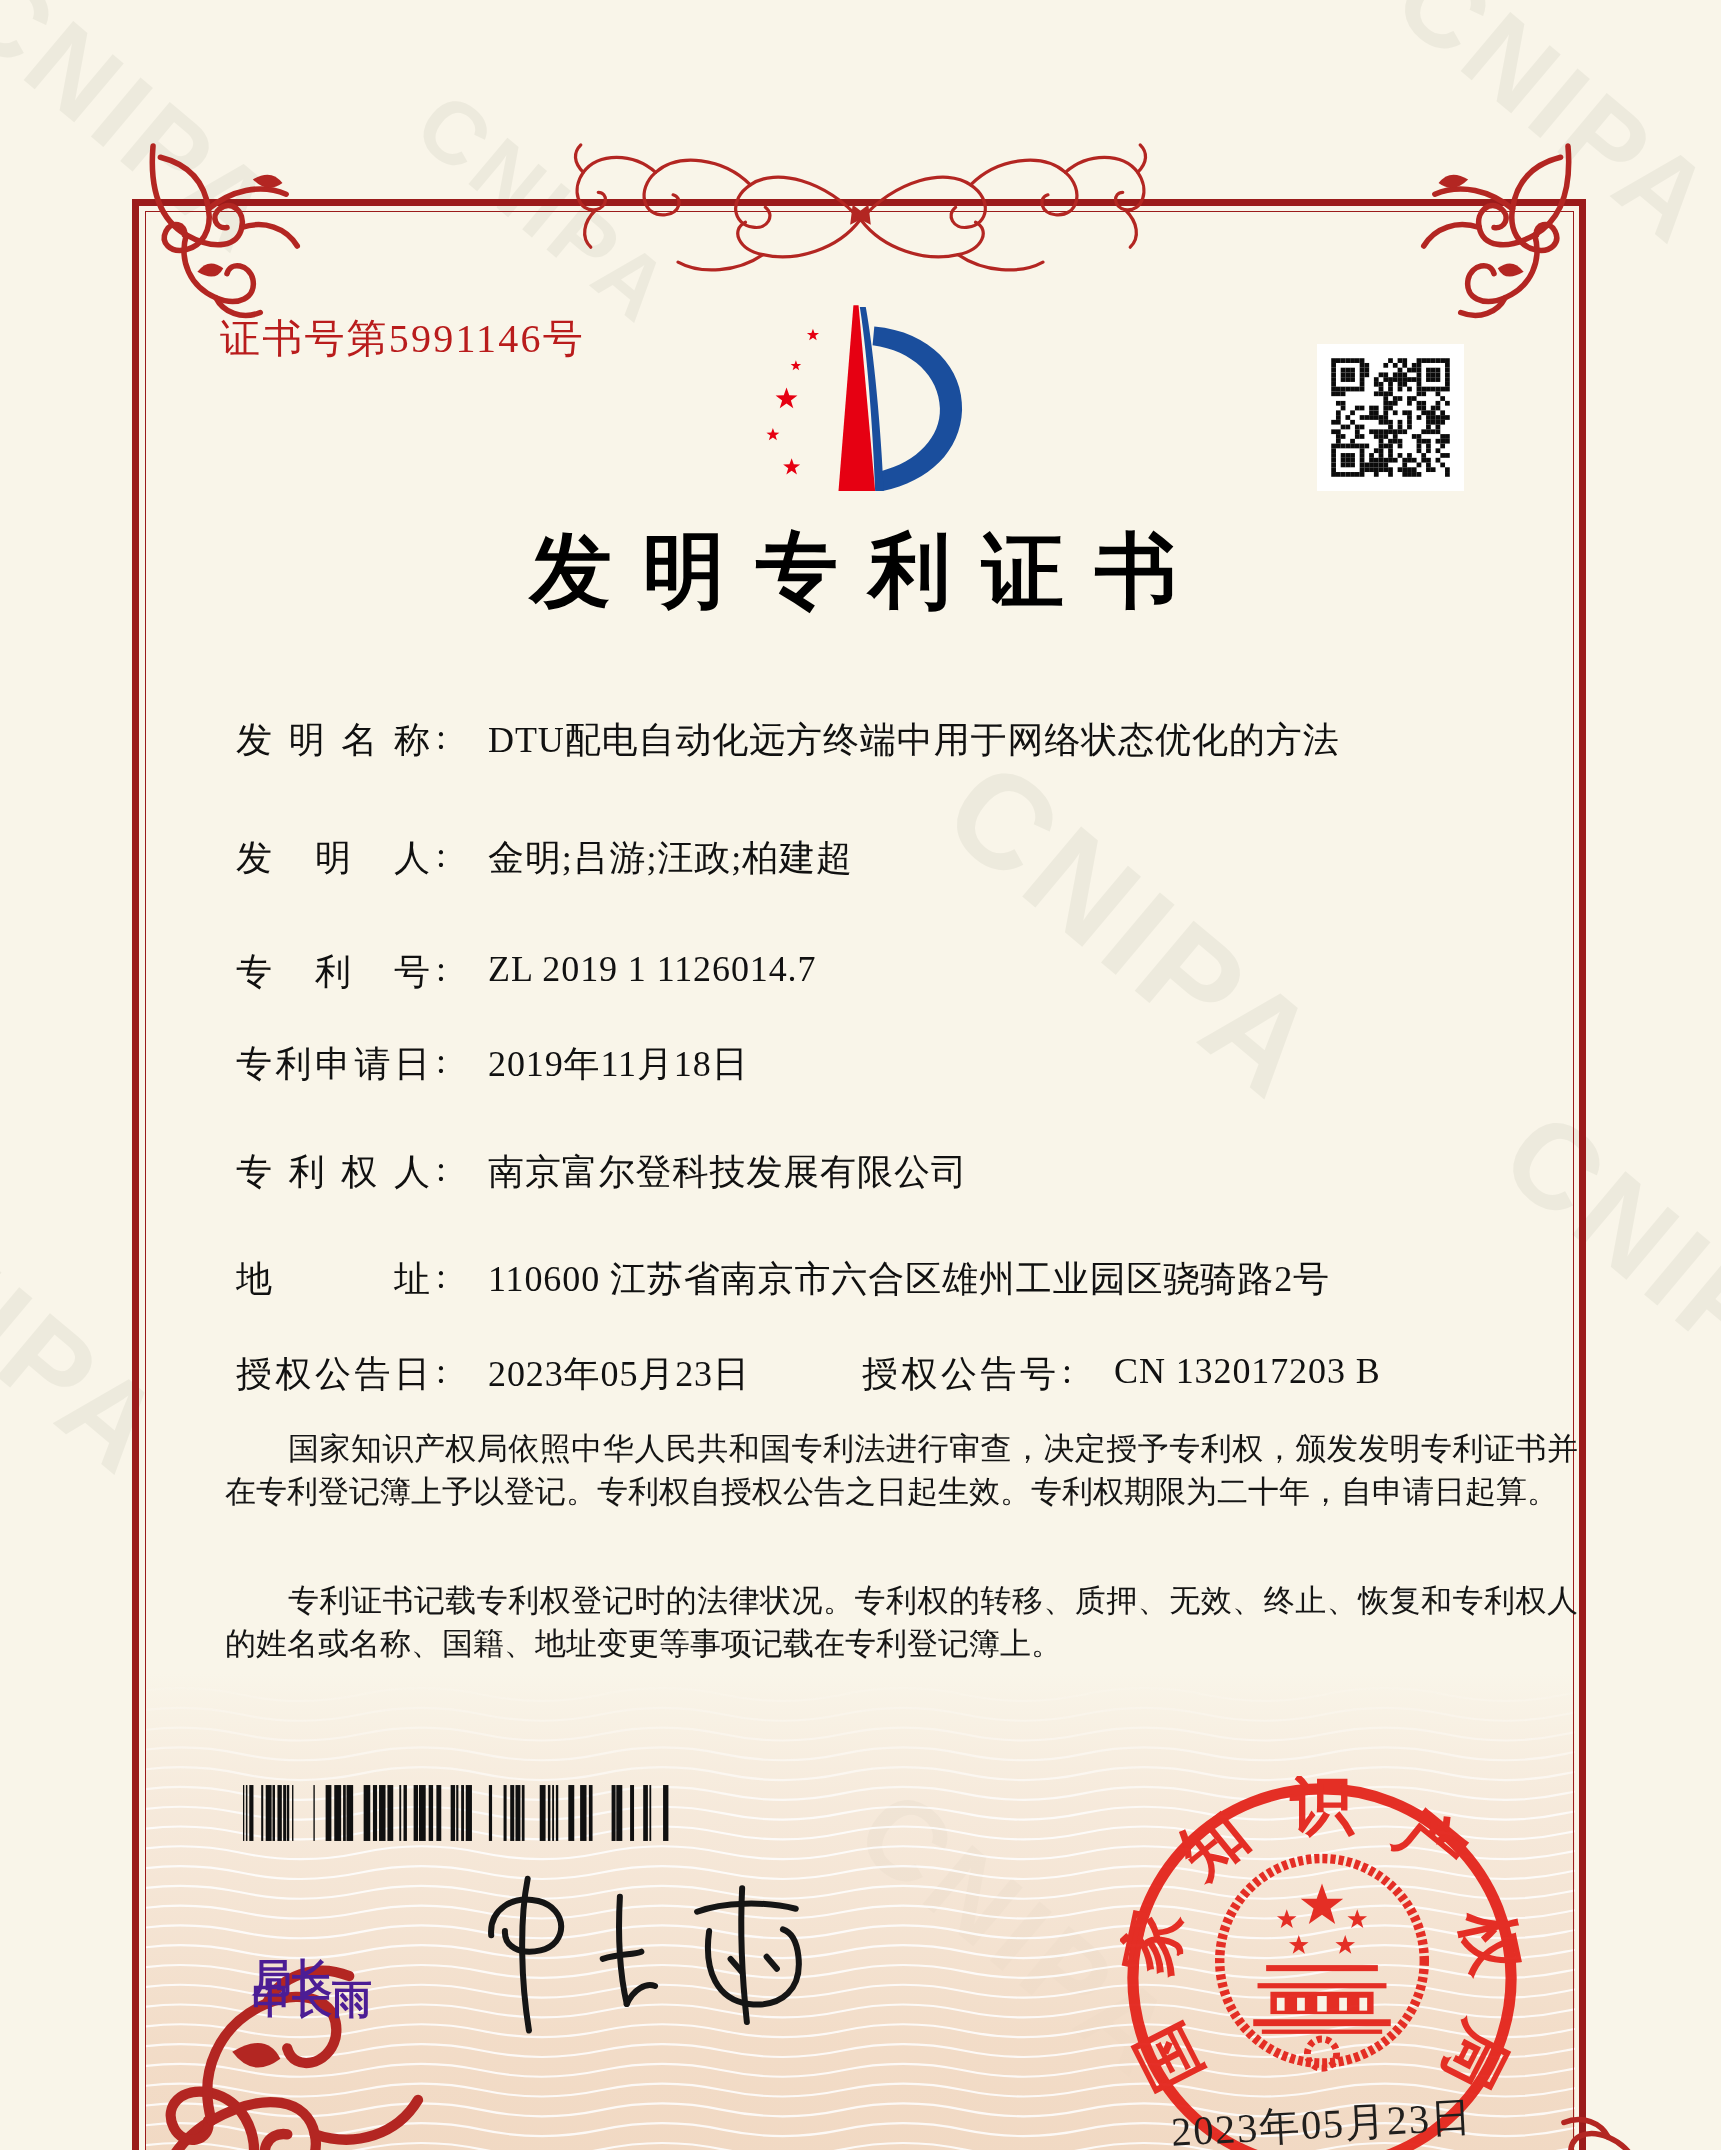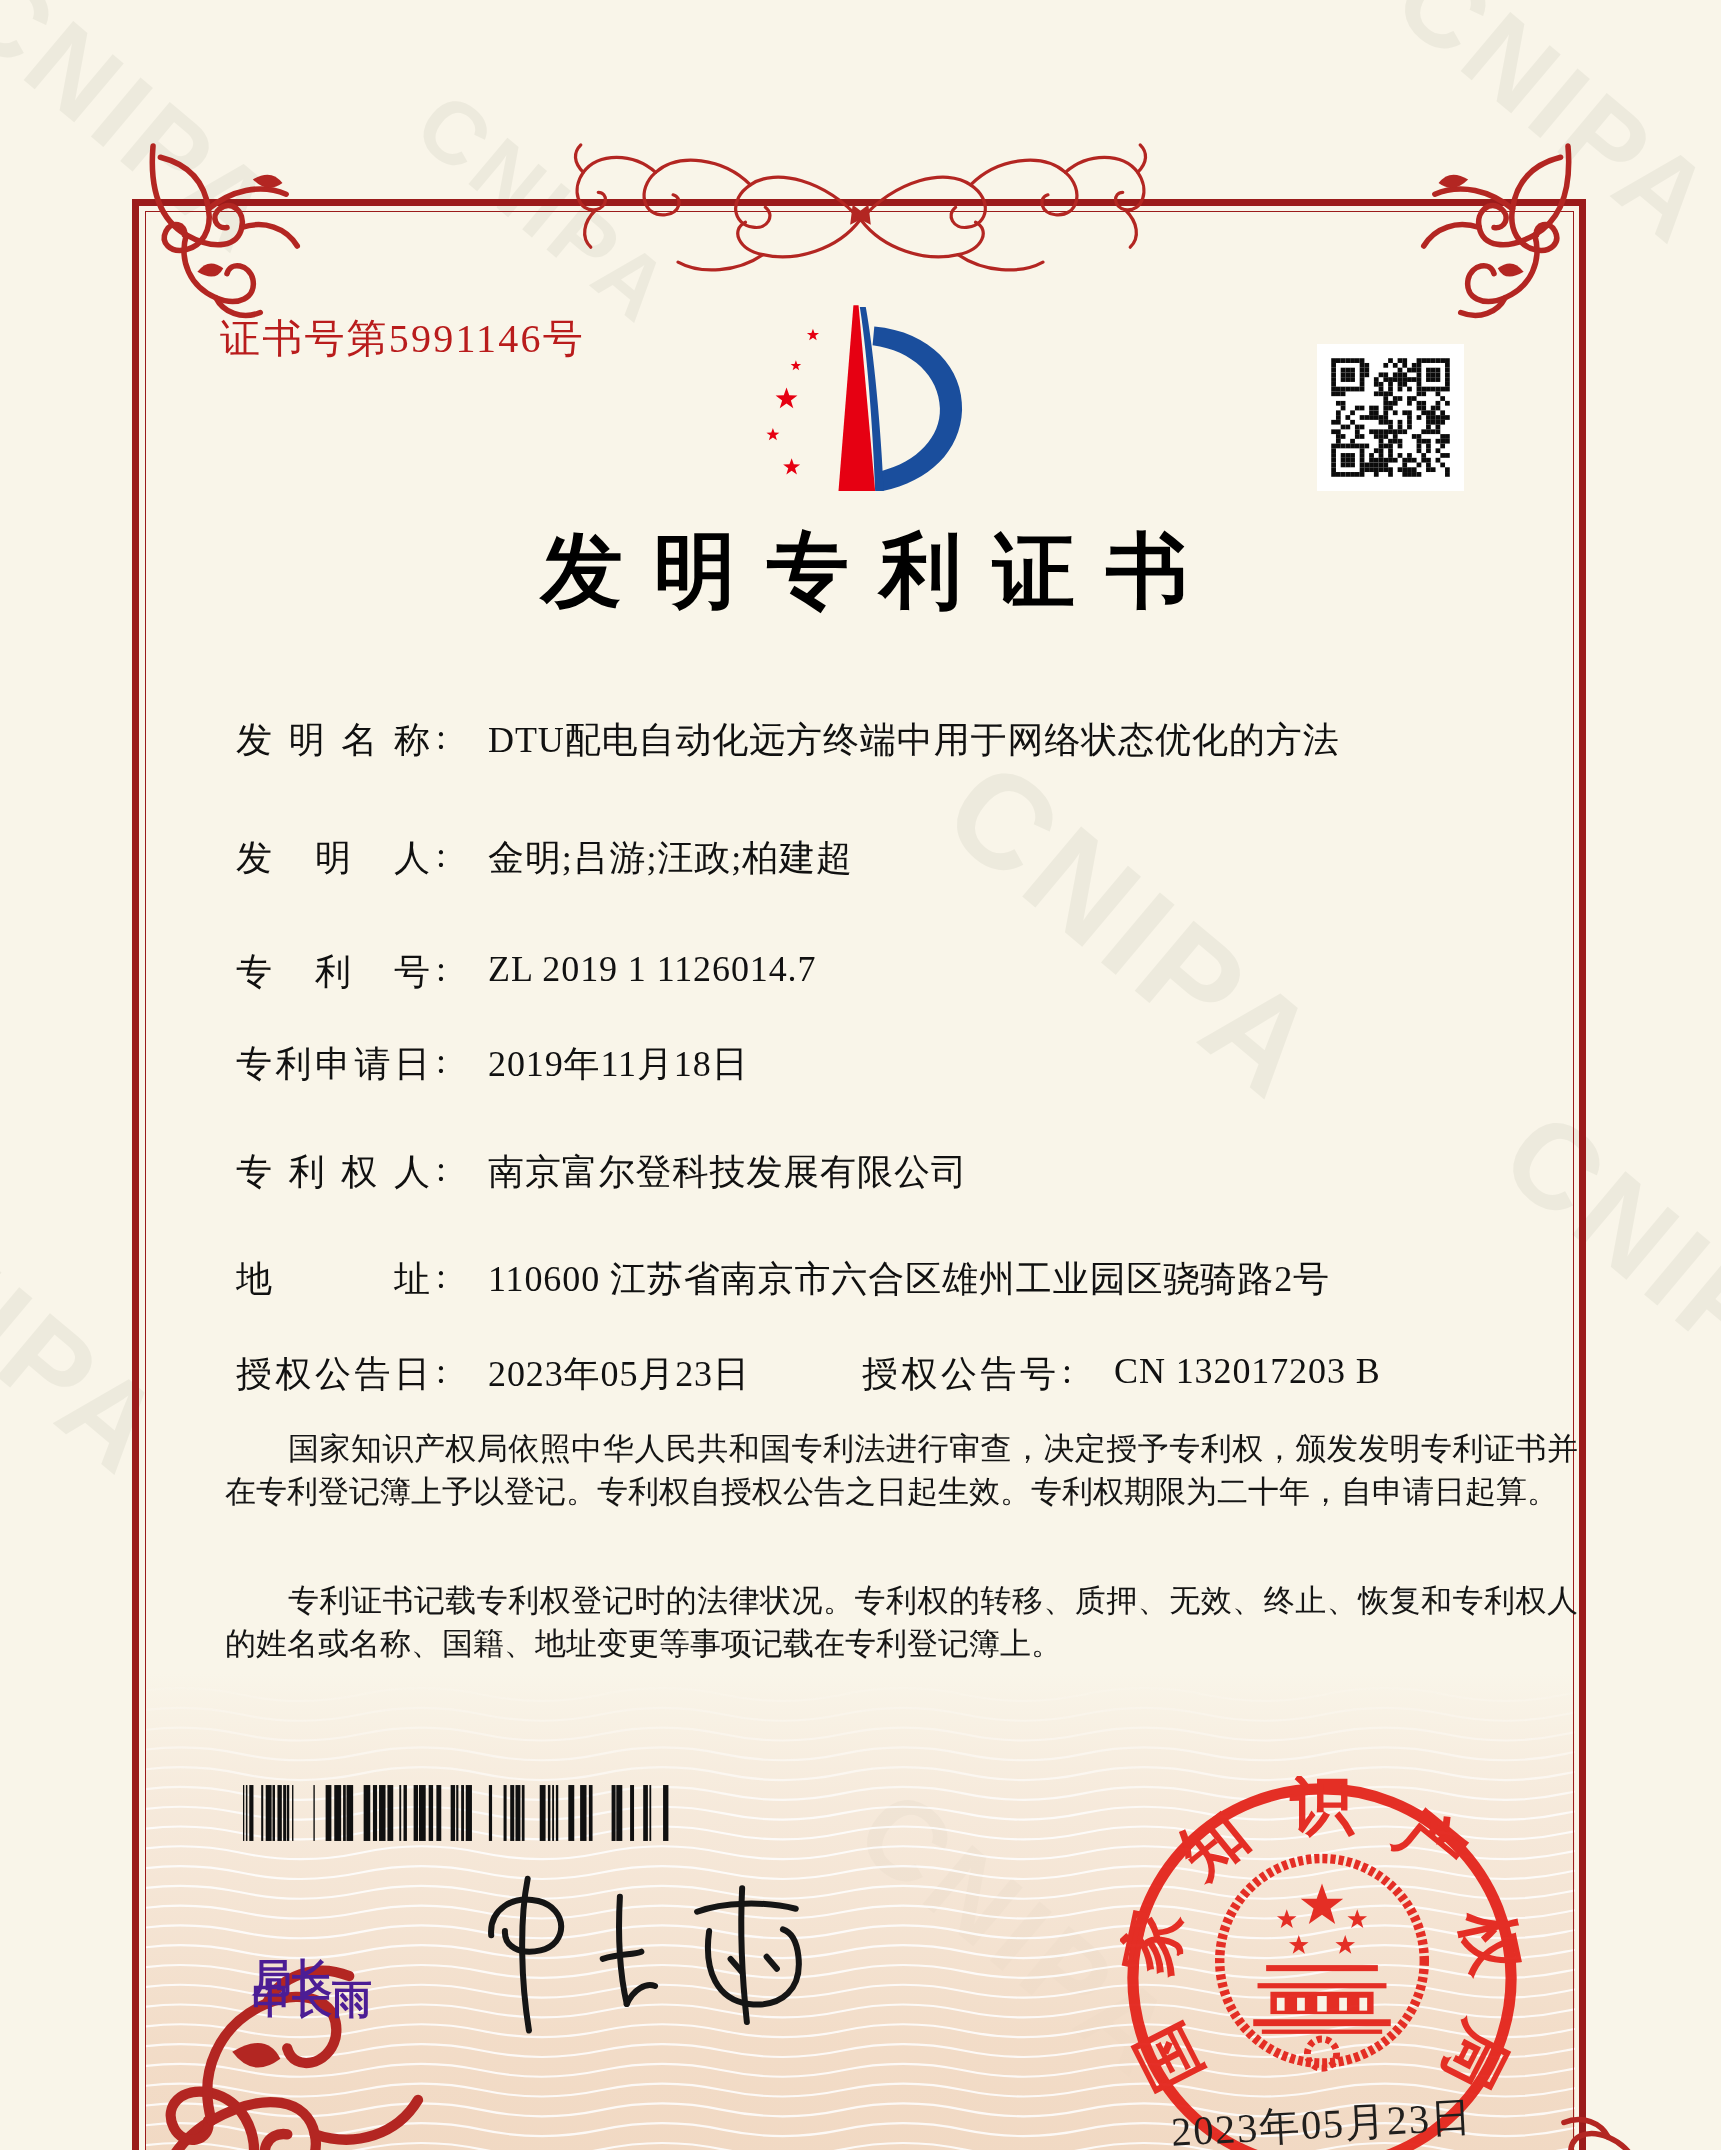--- a/index.html
+++ b/index.html
@@ -25,21 +25,20 @@
   .frame-inner{
     position:absolute;left:145px;top:211px;width:1429px;height:2075px;
     border:1.7px solid #9b1b1b;box-sizing:border-box;
   }
   
   .cert-no{position:absolute;left:220px;top:311px;font-size:40px;letter-spacing:2.2px;color:#b91c1c}
   .title{
     position:absolute;left:132px;top:517px;width:1458px;text-align:center;
     font-size:82px;font-weight:bold;letter-spacing:31px;padding-left:15.5px;box-sizing:border-box;
     color:#000;
-    margin-left:11px;
   }
   .qr-box{position:absolute;left:1317px;top:344px;width:147px;height:147px;background:#ffffff}
   
   .field-row{position:absolute;font-size:36px;white-space:nowrap;color:#111}
   .flabel{position:absolute;left:0;top:0;width:194px;display:flex;justify-content:space-between}
   .fcolon{position:absolute;left:200px;top:0}
   .fvalue{position:absolute;left:252px;top:0;letter-spacing:0.9px}
   
   .para{
     position:absolute;left:225px;width:1353px;font-size:31px;line-height:43px;

